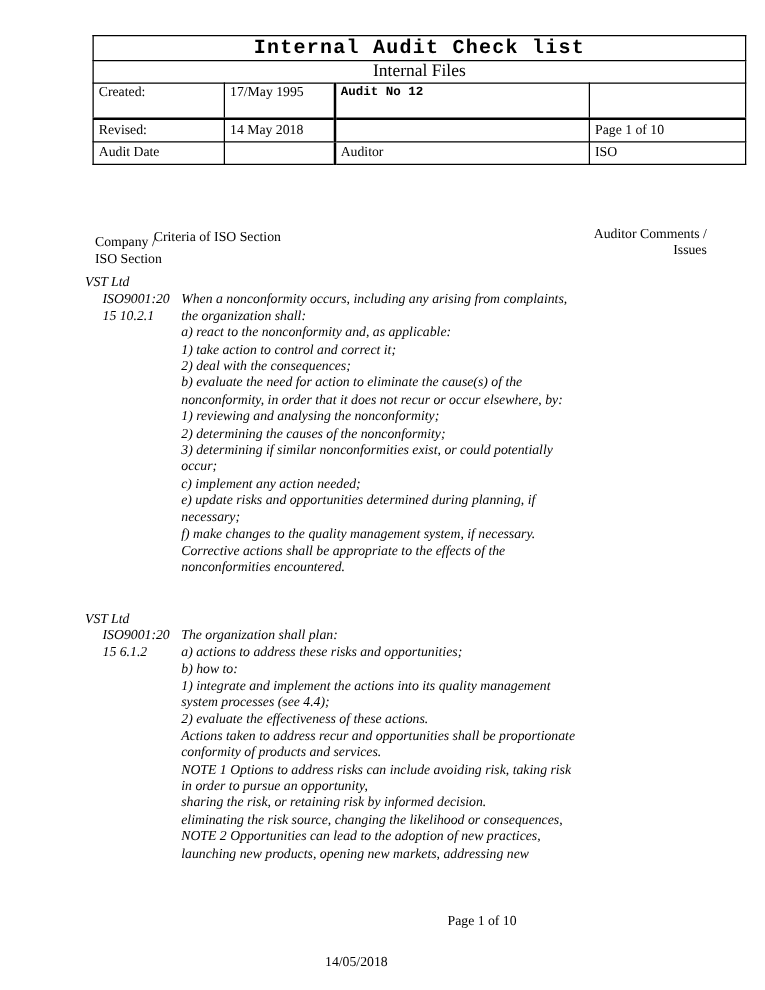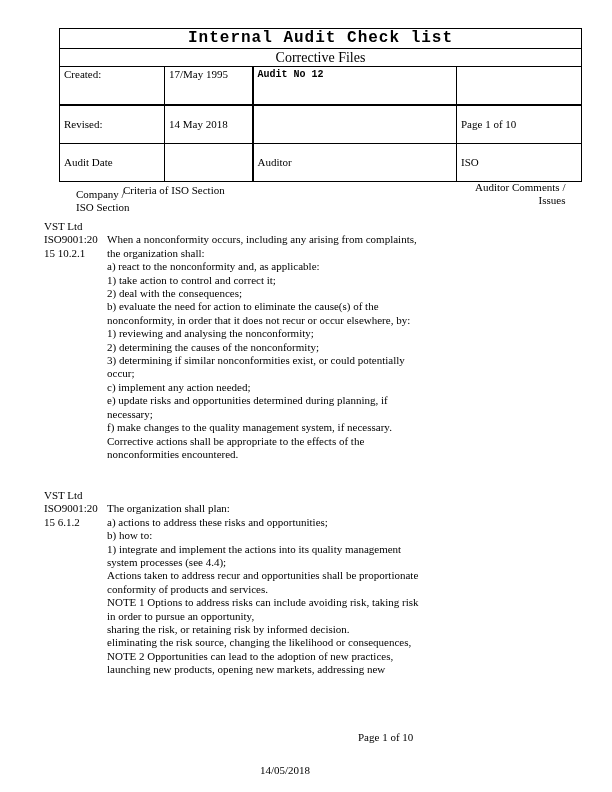--- a/index.html
+++ b/index.html
@@ -1,60 +1,60 @@
 <!DOCTYPE html>
 <html><head>
   <meta charset="utf-8">
   <style>
     html, body { margin: 0; padding: 0; background: #ffffff; }
     body { width: 612px; height: 792px; position: relative; overflow: hidden;
            font-family: "Liberation Serif", serif; color: #000; }
-    .hdr-table { position: absolute; left: 59px; top: 28px; width: 522px;
+    .hdr-table { position: absolute; left: 74px; top: 28px; width: 522px;
                  border-collapse: collapse; table-layout: fixed; }
-    .hdr-table td { border: 1px solid #000; padding: 12px 4px; font-size: 11px;
+    .hdr-table td { border: 1px solid #000; padding: 2px 4px; font-size: 11px;
                     vertical-align: top; line-height: 13px; }
     .hdr-table .title { font-family: "Liberation Mono", monospace; font-weight: bold;
                         font-size: 16px; text-align: center; height: 19px;
                         line-height: 19px; letter-spacing: 1px; padding: 0; }
     .hdr-table .sub { font-size: 14px; text-align: center; height: 17px;
                       line-height: 17px; padding: 0; }
     .hdr-table .r-created td { height: 24px; padding-top: 1px; }
     .hdr-table .r-revised td { height: 13px; border-top: 2px solid #000; }
     .hdr-table .r-audit td { height: 13px; }
     .hdr-table .mono { font-family: "Liberation Mono", monospace; font-weight: bold;
                        font-size: 10px; }
     .hdr-table .thick-left { border-left: 2px solid #000; }
 
     .col-head { position: absolute; font-size: 11px; line-height: 13px; }
-    .section { position: absolute; left: 44px; width: 420px; font-size: 11px;
-               line-height: 13.4px; }
+    .section { position: absolute; left: 68px; width: 420px; font-size: 11px;
+               line-height: 13.4px; font-style: italic; }
     .sec-company { display: block; }
     .sec-row { display: flex; }
-    .sec-left { width: 63px; flex: none; }
+    .sec-left { width: 63px; flex: none; margin-left: 14px; }
     .sec-right { flex: 1; }
     .line { display: block; white-space: nowrap; }
 
     .footer { position: absolute; top: 731px; font-size: 11px; line-height: 13px; }
   </style>
 </head>
 <body>
 
 <table class="hdr-table">
   <colgroup>
     <col style="width:105px">
       <col style="width:88px">
       <col style="width:204px">
       <col style="width:125px">
   </colgroup>
   <tbody>
       <tr>
     <td colspan="4" class="title">Internal Audit Check list</td>
   </tr>
   <tr>
-    <td colspan="4" class="sub">Corrective Files</td>
+    <td colspan="4" class="sub">Internal Files</td>
   </tr>
   <tr class="r-created">
     <td>Created:</td>
     <td>17/May 1995</td>
     <td class="mono thick-left">Audit No 12</td>
     <td></td>
   </tr>
   <tr class="r-revised">
     <td>Revised:</td>
     <td>14 May 2018</td>
@@ -115,20 +115,21 @@
     <div class="sec-left">
       <span class="line">ISO9001:20</span>
       <span class="line">15 6.1.2</span>
     </div>
     <div class="sec-right" id="sec1">
         <span class="line">The organization shall plan:</span>
         <span class="line">a) actions to address these risks and opportunities;</span>
         <span class="line">b) how to:</span>
         <span class="line">1) integrate and implement the actions into its quality management</span>
         <span class="line">system processes (see 4.4);</span>
+        <span class="line">2) evaluate the effectiveness of these actions.</span>
         <span class="line">Actions taken to address recur and opportunities shall be proportionate</span>
         <span class="line">conformity of products and services.</span>
         <span class="line">NOTE 1 Options to address risks can include avoiding risk, taking risk</span>
         <span class="line">in order to pursue an opportunity,</span>
         <span class="line">sharing the risk, or retaining risk by informed decision.</span>
         <span class="line">eliminating the risk source, changing the likelihood or consequences,</span>
         <span class="line">NOTE 2 Opportunities can lead to the adoption of new practices,</span>
         <span class="line">launching new products, opening new markets, addressing new</span>
       </div>
   </div>

